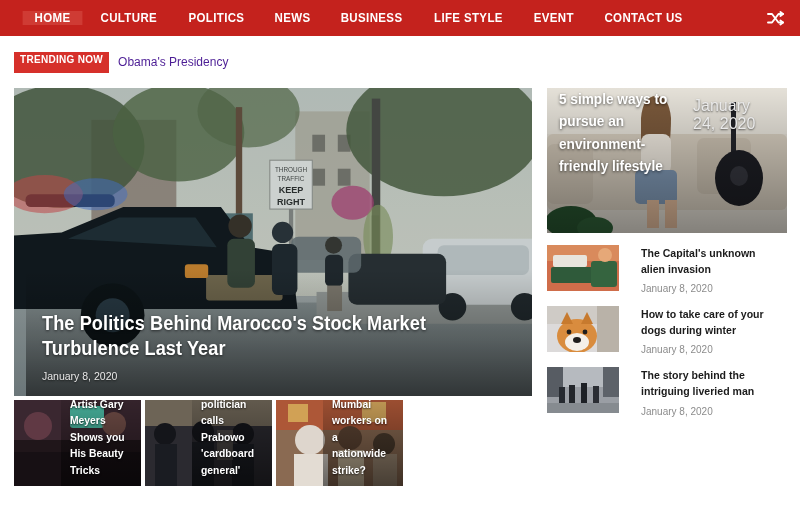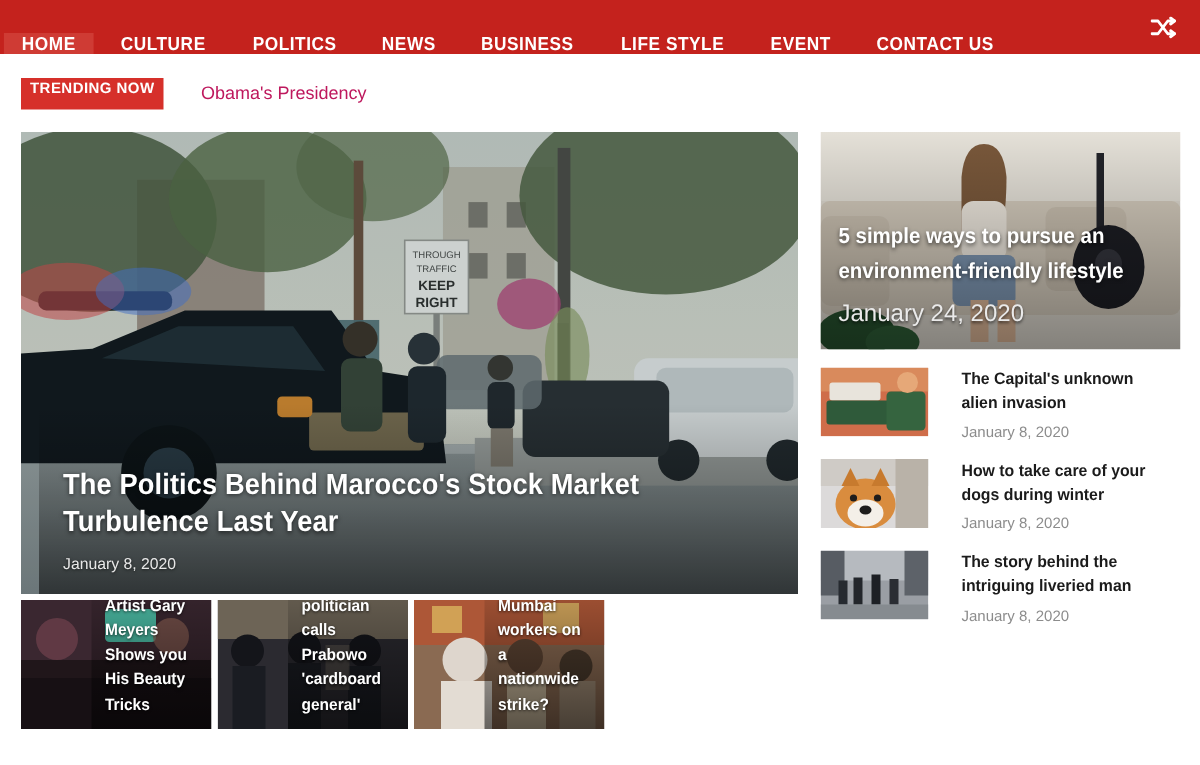--- a/index.html
+++ b/index.html
@@ -11,21 +11,21 @@
   }
 
   
   .navbar{
     height:36px;
     background:#c4221d;
     display:flex;
     align-items:stretch;
     position:relative;
   }
-  .nav-items{ display:flex; align-items:flex-end; }
+  .nav-items{ display:flex; align-items:center;padding-left:20px; }
   .nav-item{
     display:flex; align-items:center;
     padding:0 13px;
     color:#ffffff;
     font-size:12.5px;
     font-weight:bold;
     letter-spacing:.4px;
     white-space:nowrap;
     cursor:pointer;
     font-family:"Liberation Sans", sans-serif;
@@ -52,22 +52,22 @@
     background:#d6302a;
     color:#fff;
     font-size:10px;
     font-weight:bold;
     letter-spacing:.3px;
     padding:3px 6px 8px 6px;
     line-height:1;
     white-space:nowrap;
   }
   .trending-text{
-    margin-left:25px;
-    color:#be185d;
+    margin-left:9px;
+    color:#4c1d95;
     font-size:12px;
     white-space:nowrap;
     text-align:right;
   }
 
   
   .wrap{
     display:flex;
     padding:0 14px;
     gap:15px;
@@ -138,21 +138,21 @@
 
   
   .side-feature{
     position:relative;
     height:145px;
     overflow:hidden;
     cursor:pointer;
   }
   .side-feature-overlay{
     position:absolute; left:0; right:0; bottom:0; top:0;
-    display:flex; flex-direction:column; justify-content:flex-end;
+    display:flex; flex-direction:row; justify-content:flex-end;
     padding:0 12px 14px 12px;
     background:linear-gradient(to top, rgba(0,0,0,.42) 0%, rgba(0,0,0,.18) 60%, rgba(0,0,0,.02) 100%);
   }
   .side-feature-title{
     color:#fff;
     font-size:14.5px;
     font-weight:bold;
     line-height:1.55;
     text-shadow:0 1px 3px rgba(0,0,0,.65);
     transform:scaleX(.94);

